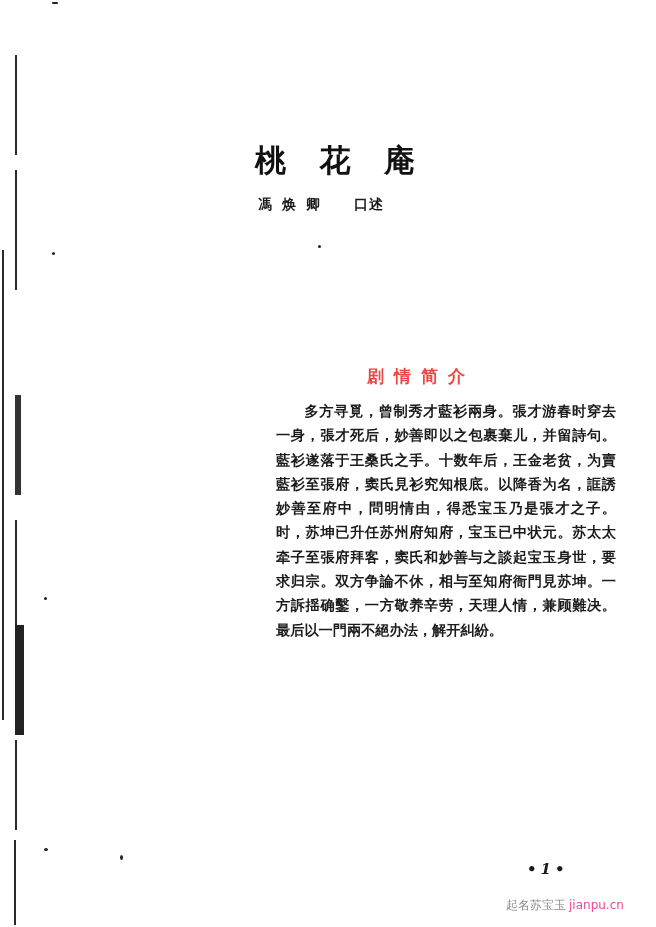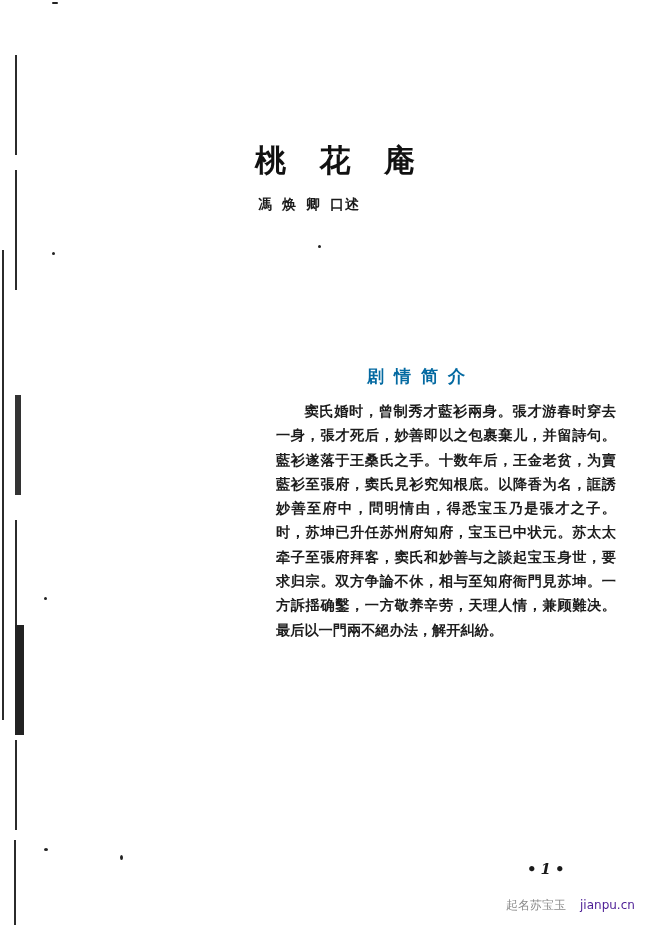--- a/index.html
+++ b/index.html
@@ -11,42 +11,42 @@
     position:absolute; left:14px; width:2px; background:#2b2b2b;
   }
   .gutter-speck { position:absolute; background:#222; border-radius:1px; }
   .title {
     position:absolute; left:255px; top:140px; width:160px;
     font-size:31px; font-weight:bold; letter-spacing:0; color:#111;
     display:flex; justify-content:space-between;
   }
   .author {
     position:absolute; left:258px; top:196px; font-size:14px; font-weight:bold; color:#1a1a1a;
-    display:flex; gap:0; align-items:center;
+    display:flex; gap:10px; align-items:center;
   }
   .author .name { letter-spacing:10px; }
-  .author .role { letter-spacing:1px; }
+  .author .role { margin-left:14px; letter-spacing:1px; }
   .section-title {
-    position:absolute; left:367px; top:365px; font-size:17px; font-weight:bold; color:#0369a1;
+    position:absolute; left:367px; top:365px; font-size:17px; font-weight:bold; color:#ef4444;
     letter-spacing:10px;
   }
   .body-text {
     position:absolute; left:276px; top:399px; width:340px;
     font-size:14.2px; line-height:24.3px; color:#1c1c1c; font-weight:bold;
   }
   .para { margin:0; text-indent:2em; text-align:justify; }
   .page-num {
     position:absolute; left:527px; top:860px; font-size:15px; font-style:italic; font-weight:bold;
     letter-spacing:4px; color:#1a1a1a;
   }
   .watermark {
     position:absolute; left:506px; top:897px; font-size:12px; color:#8a8a8a;
     font-family: "DejaVu Sans", "Liberation Sans", sans-serif;
   }
-  .watermark .url { color:#4c1d95; margin-left:14px; }
+  .watermark .url { color:#ec4899; margin-left:3px; }
   .dot { position:absolute; width:3px; height:3px; background:#222; border-radius:50%; }
 </style>
 </head>
 <body>
 
 <div class="gutter-line" style="top:55px;height:100px;left:15px;"></div>
 <div class="gutter-line" style="top:170px;height:120px;left:15px;"></div>
 <div class="gutter-line" style="top:250px;height:470px;left:2px;width:2px;"></div>
 <div class="gutter-line" style="top:395px;height:100px;left:15px;width:6px;background:#333;"></div>
 <div class="gutter-line" style="top:520px;height:110px;left:15px;"></div>
@@ -67,20 +67,20 @@
 </div>
 
 <div class="author">
   <span class="name">馮焕卿</span>
   <span class="role">口述</span>
 </div>
 
 <div class="section-title">剧情简介</div>
 
 <div class="body-text">
-  <p class="para">窦氏婚时，曾制秀才藍衫兩身。張才游春时穿去一身，張才死后，妙善即以之包裹棄儿，并留詩句。藍衫遂落于王桑氏之手。十数年后，王金老贫，为賣藍衫至張府，窦氏見衫究知根底。以降香为名，誆誘妙善至府中，問明情由，得悉宝玉乃是張才之子。时，苏坤已升任苏州府知府，宝玉已中状元。苏太太牵子至張府拜客，窦氏和妙善与之談起宝玉身世，要求归宗。双方争論不休，相与至知府衙門見苏坤。一方訴揺确鑿，一方敬养辛劳，天理人情，兼顾難决。最后以一門兩不絕办法，解开糾紛。</p>
+  <p class="para">多方寻覓，曾制秀才藍衫兩身。張才游春时穿去一身，張才死后，妙善即以之包裹棄儿，并留詩句。藍衫遂落于王桑氏之手。十数年后，王金老贫，为賣藍衫至張府，窦氏見衫究知根底。以降香为名，誆誘妙善至府中，問明情由，得悉宝玉乃是張才之子。时，苏坤已升任苏州府知府，宝玉已中状元。苏太太牵子至張府拜客，窦氏和妙善与之談起宝玉身世，要求归宗。双方争論不休，相与至知府衙門見苏坤。一方訴揺确鑿，一方敬养辛劳，天理人情，兼顾難决。最后以一門兩不絕办法，解开糾紛。</p>
 </div>
 
 <div class="page-num">•<span>1</span>•</div>
 
 <div class="watermark">
   <span>起名苏宝玉</span><span class="url">jianpu.cn</span>
 </div>
 
 </body></html>

